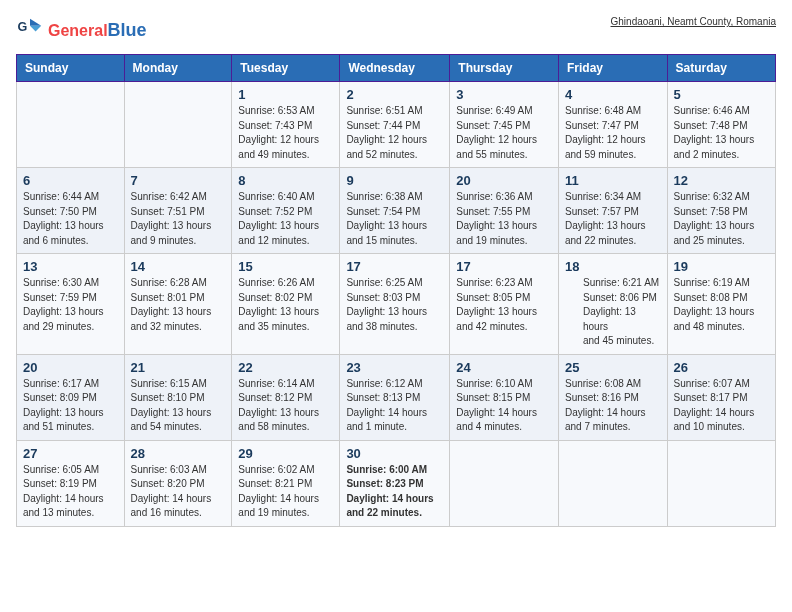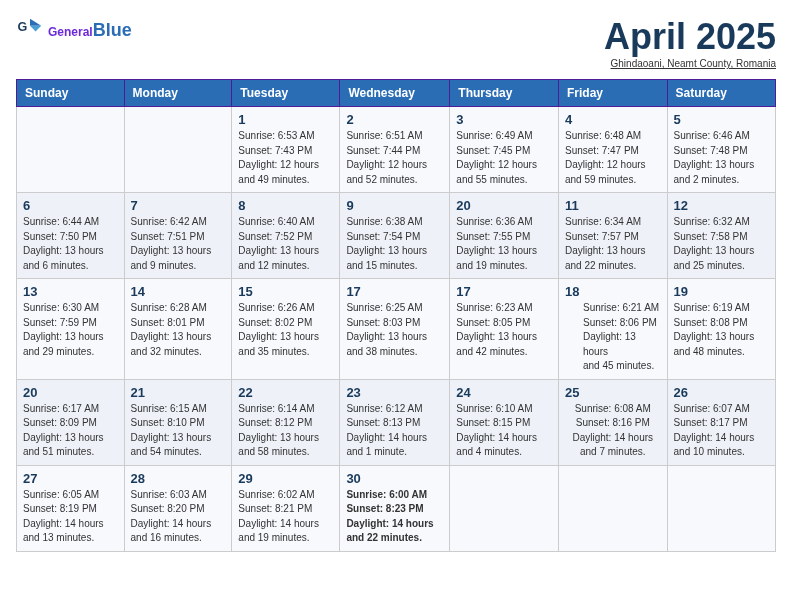--- a/index.html
+++ b/index.html
@@ -15,23 +15,23 @@
       justify-content: space-between;
       align-items: flex-start;
       margin-bottom: 10px;
     }
     .logo {
       display: flex;
       align-items: center;
       gap: 4px;
     }
     .logo-text-general {
-      font-size: 12px;
-      font-weight: bold;
-      color: #6d28d9;
+      font-size: 16px;
+      font-weight: bold;
+      color: #ef4444;
     }
     .logo-text-blue {
       font-size: 18px;
       font-weight: bold;
       color: #2a6db5;
     }
     .logo-icon {
       width: 28px;
       height: 28px;
     }
@@ -102,21 +102,20 @@
       <text x="2" y="22" font-size="18" font-weight="bold" fill="#1a3a5c" font-family="Arial">G</text>
 
       <polygon points="20,4 36,14 20,14" fill="#2a6db5"></polygon>
       <polygon points="20,14 36,14 28,22" fill="#4a9fd5"></polygon>
     </svg>
     <div>
       <span class="logo-text-general">General</span><span class="logo-text-blue">Blue</span>
     </div>
   </div>
   <div class="title-area">
-    <div class="calendar-title">April 2025</div>
     <div class="calendar-subtitle">Ghindaoani, Neamt County, Romania</div>
   </div>
 </div>
 
 <table>
   <thead>
     <tr>
     <th>Sunday</th>
         <th>Monday</th>
         <th>Tuesday</th>
@@ -299,21 +298,21 @@
         </td>
         <td>
           <span class="day-number">24</span>
           <div class="day-info" style="white-space: pre-line;">Sunrise: 6:10 AM
 Sunset: 8:15 PM
 Daylight: 14 hours
 and 4 minutes.</div>
         </td>
         <td>
           <span class="day-number">25</span>
-          <div class="day-info" style="white-space: pre-line; text-align: center;">Sunrise: 6:08 AM
+          <div class="day-info" style="white-space: pre-line;">Sunrise: 6:08 AM
 Sunset: 8:16 PM
 Daylight: 14 hours
 and 7 minutes.</div>
         </td>
         <td>
           <span class="day-number">26</span>
           <div class="day-info" style="white-space: pre-line;">Sunrise: 6:07 AM
 Sunset: 8:17 PM
 Daylight: 14 hours
 and 10 minutes.</div>

